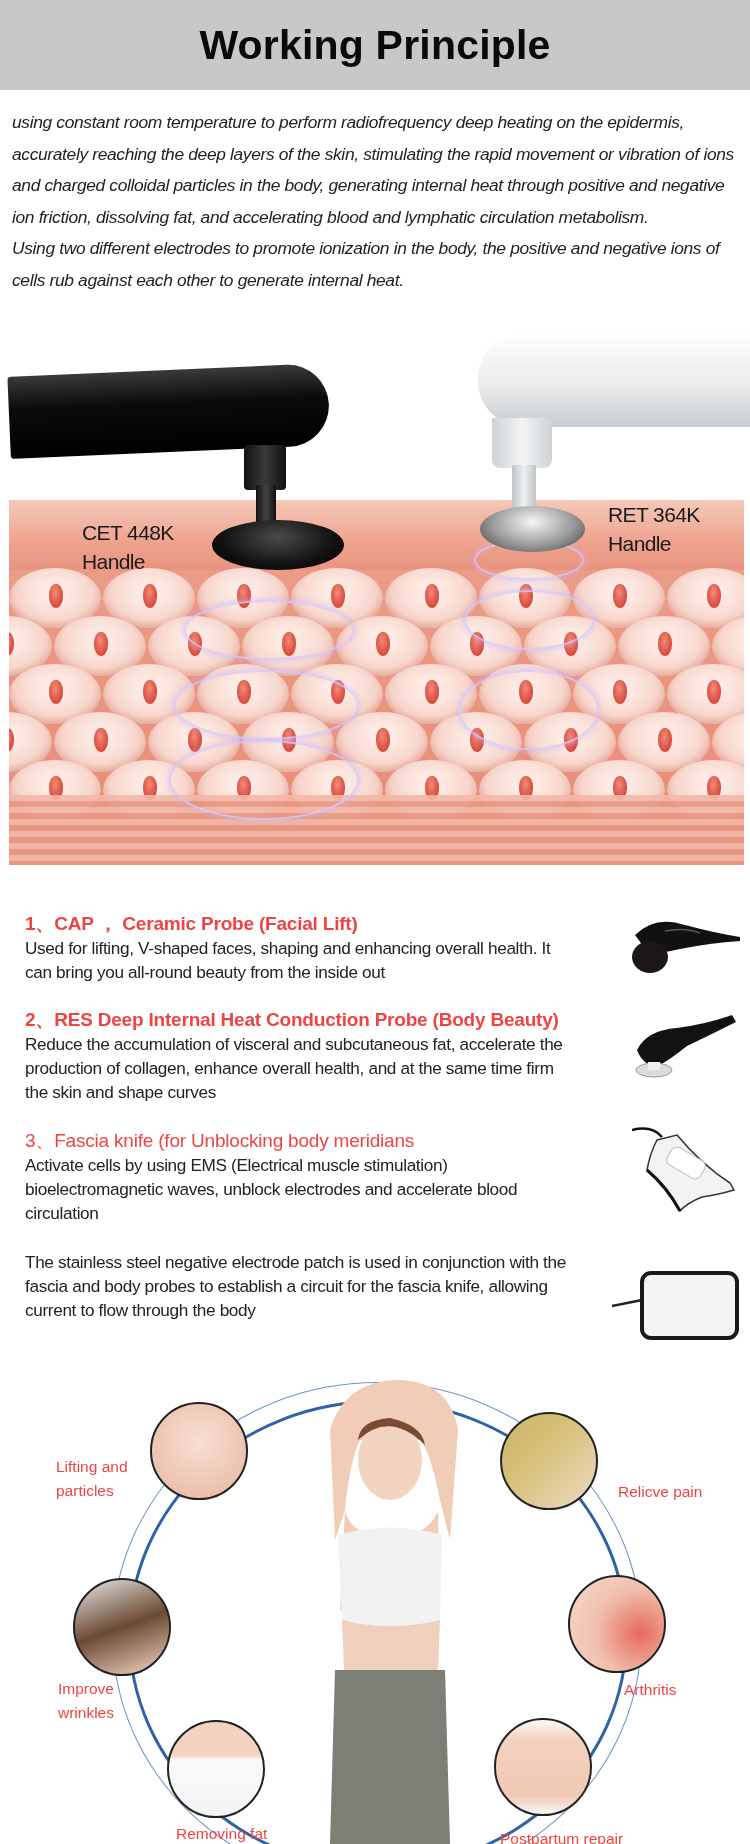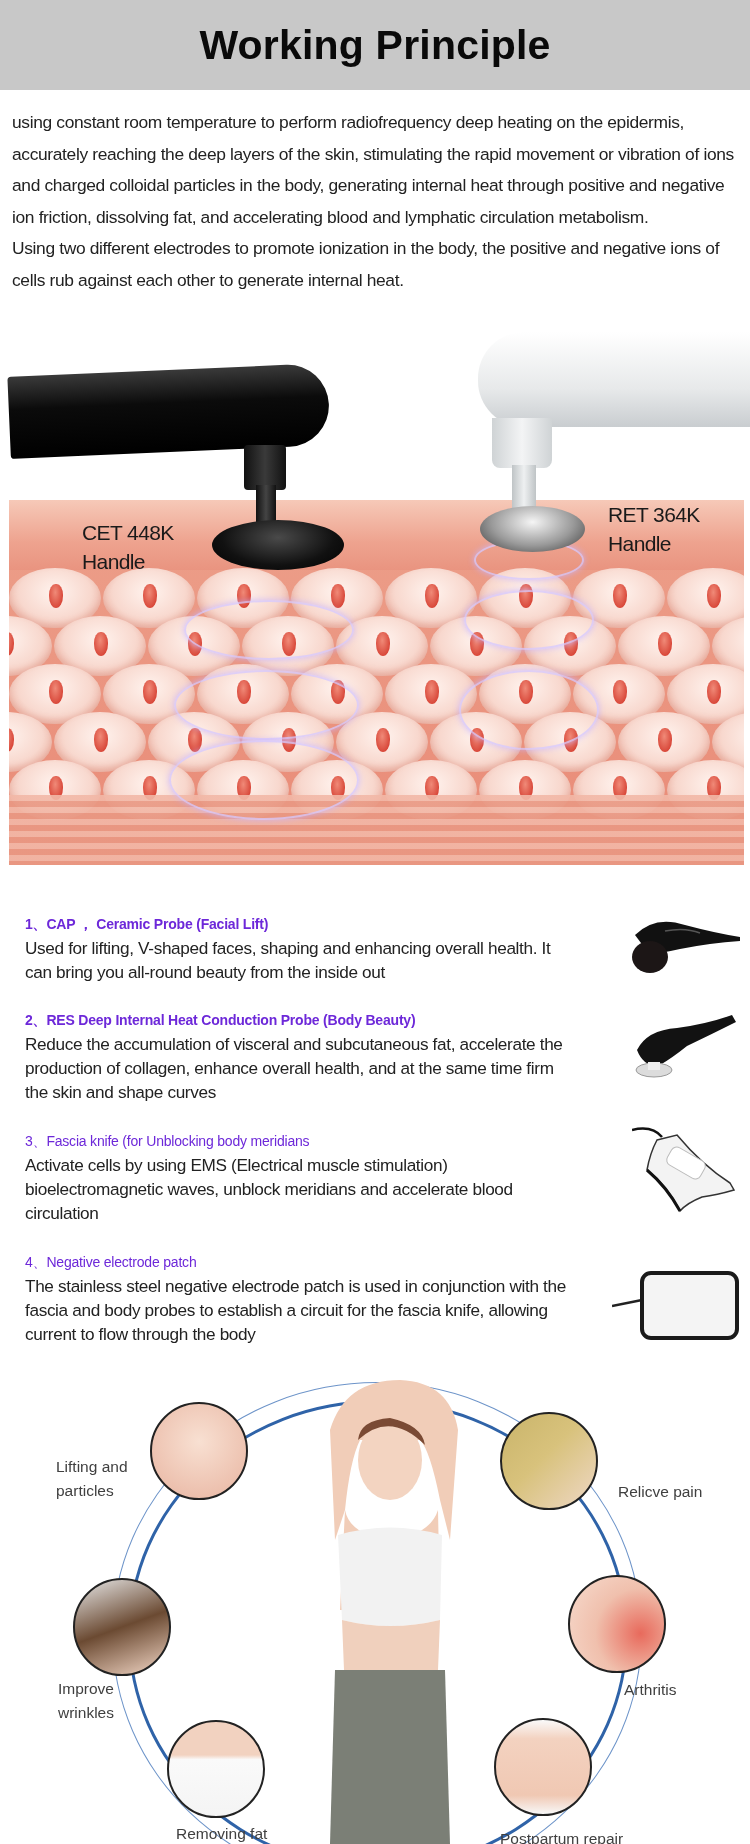--- a/index.html
+++ b/index.html
@@ -1,19 +1,19 @@
 <!DOCTYPE html>
 <html><head>
 <meta charset="utf-8">
 <style>
   * { box-sizing: border-box; margin: 0; padding: 0; }
   body { width: 750px; height: 1844px; background: #ffffff; font-family: "Liberation Sans", sans-serif; color: #1a1a1a; position: relative; overflow: hidden; }
   .header { position: absolute; left: 0; top: 0; width: 750px; height: 90px; background: #c8c8c8; display: flex; align-items: center; justify-content: center; }
   .header h1 { font-family: "Liberation Sans", sans-serif; font-weight: bold; font-size: 41px; color: #0a0a0a; letter-spacing: 0.2px; }
-  .intro { position: absolute; left: 12px; top: 107px; width: 730px; font-size: 17.4px; line-height: 31.5px; color: #222; letter-spacing: -0.35px; }
+  .intro { position: absolute; left: 12px; top: 107px; width: 730px; font-size: 17.4px; line-height: 31.5px; color: #222; letter-spacing: -0.35px; font-style: italic; }
   .intro p { margin: 0; }
 
   .illus { position: absolute; left: 0; top: 320px; width: 750px; height: 545px; }
   .skin { position: absolute; left: 9px; top: 180px; width: 735px; height: 365px; background: linear-gradient(180deg, #f3b6a4 0%, #ec9d88 12%, #e98a76 100%); overflow: hidden; }
   .skin-top { position: absolute; left: 0; top: 0; width: 100%; height: 70px; background: linear-gradient(180deg, #f6c9b8 0%, #eea38f 60%, #e99480 100%); }
   .cells { position: absolute; left: 0; top: 68px; width: 100%; height: 240px; }
   .cell { position: absolute; width: 92px; height: 60px; border-radius: 50%; background: radial-gradient(ellipse at 50% 40%, #fff3ee 0%, #f8d8ce 55%, #e9a998 100%); box-shadow: inset 0 -4px 6px rgba(200,90,70,0.25); }
   .nucleus { position: absolute; left: 40px; top: 16px; width: 14px; height: 24px; border-radius: 45% 45% 50% 50%; background: radial-gradient(ellipse at 45% 35%, #f08a78 0%, #d9493b 70%); }
   .deep { position: absolute; left: 0; bottom: 0; width: 100%; height: 70px; background: repeating-linear-gradient(180deg, #f2b8a7 0 6px, #e99883 6px 12px); opacity: 0.9; }
   .wave { position: absolute; border: 2px solid rgba(214,200,255,0.75); border-radius: 50%; box-shadow: 0 0 6px rgba(200,180,255,0.8); }
@@ -23,30 +23,30 @@
   .stem-black { position: absolute; left: 244px; top: 125px; width: 42px; height: 45px; background: linear-gradient(90deg, #111, #3a3a3a, #111); border-radius: 4px; }
   .stem-black2 { position: absolute; left: 256px; top: 165px; width: 20px; height: 50px; background: linear-gradient(90deg, #111, #444, #111); }
   .disc-black { position: absolute; left: 212px; top: 200px; width: 132px; height: 50px; border-radius: 50%; background: radial-gradient(ellipse at 50% 35%, #4a4a4a 0%, #111 60%, #000 100%); }
   .handle-white { position: absolute; left: 478px; top: 12px; width: 272px; height: 95px; background: linear-gradient(180deg, #ffffff 0%, #e7e9ea 60%, #c9cdd0 100%); border-radius: 46px 0 0 46px; }
   .stem-white { position: absolute; left: 492px; top: 98px; width: 60px; height: 50px; background: linear-gradient(90deg, #cfd3d5, #f3f4f5, #cfd3d5); border-radius: 0 0 8px 8px; }
   .stem-white2 { position: absolute; left: 512px; top: 145px; width: 24px; height: 55px; background: linear-gradient(90deg, #bfc4c6, #eef0f1, #bfc4c6); }
   .disc-silver { position: absolute; left: 480px; top: 186px; width: 105px; height: 46px; border-radius: 50%; background: radial-gradient(ellipse at 50% 35%, #f5f5f5 0%, #9a9a9a 55%, #3a3a3a 100%); }
 
   .features { position: absolute; left: 25px; top: 0; width: 700px; }
   .feature { position: absolute; left: 0; width: 700px; }
-  .feature h3 { font-size: 14px; line-height: 24px; color: #6d28d9; letter-spacing: -0.2px; }
+  .feature h3 { font-size: 19px; line-height: 24px; color: #ef4444; letter-spacing: -0.2px; }
   .feature h3.bold { font-weight: bold; }
   .feature h3.normal { font-weight: normal; }
   .feature p { font-size: 17.2px; line-height: 24px; color: #222; letter-spacing: -0.35px; width: 545px; }
   .pimg { position: absolute; }
 
   .benefits { position: absolute; left: 0; top: 1360px; width: 750px; height: 484px; }
   .ring { position: absolute; border-radius: 50%; }
   .bcircle { position: absolute; width: 98px; height: 98px; border-radius: 50%; border: 2px solid #222; overflow: hidden; background: #f5e2d6; }
-  .blabel { position: absolute; font-size: 15.5px; line-height: 24px; color: #404040; }
+  .blabel { position: absolute; font-size: 15.5px; line-height: 24px; color: #ef4444; }
   .woman { position: absolute; left: 290px; top: 10px; width: 200px; height: 474px; }
 </style>
 </head>
 <body>
 
 <div class="header">
   <h1>Working Principle</h1>
 </div>
 
 <div class="intro">
@@ -211,24 +211,23 @@
   <div class="feature" style="top:912px;">
     <h3 class="bold">1、CAP ， Ceramic Probe (Facial Lift)</h3>
     <p>Used for lifting, V-shaped faces, shaping and enhancing overall health. It can bring you all-round beauty from the inside out</p>
   </div>
   <div class="feature" style="top:1008px;">
     <h3 class="bold">2、RES Deep Internal Heat Conduction Probe (Body Beauty)</h3>
     <p>Reduce the accumulation of visceral and subcutaneous fat, accelerate the production of collagen, enhance overall health, and at the same time firm the skin and shape curves</p>
   </div>
   <div class="feature" style="top:1129px;">
     <h3 class="normal">3、Fascia knife (for Unblocking body meridians</h3>
-    <p>Activate cells by using EMS (Electrical muscle stimulation) bioelectromagnetic waves, unblock meridians and accelerate blood circulation</p>
+    <p>Activate cells by using EMS (Electrical muscle stimulation) bioelectromagnetic waves, unblock electrodes and accelerate blood circulation</p>
   </div>
   <div class="feature" style="top:1250px;">
-    <h3 class="normal">4、Negative electrode patch</h3>
     <p>The stainless steel negative electrode patch is used in conjunction with the fascia and body probes to establish a circuit for the fascia knife, allowing current to flow through the body</p>
   </div>
 </div>
 
 <svg class="pimg" style="left:625px;top:915px;" width="115" height="60">
   <path d="M10 20 Q30 0 60 10 Q90 18 115 22 L115 26 Q85 28 55 34 Q35 38 25 40 Z" fill="#111"></path>
   <ellipse cx="25" cy="42" rx="18" ry="16" fill="#1c1616"></ellipse>
   <path d="M40 16 Q60 12 75 18" stroke="#555" stroke-width="1.5" fill="none"></path>
 </svg>
 <svg class="pimg" style="left:632px;top:1010px;" width="110" height="75">

